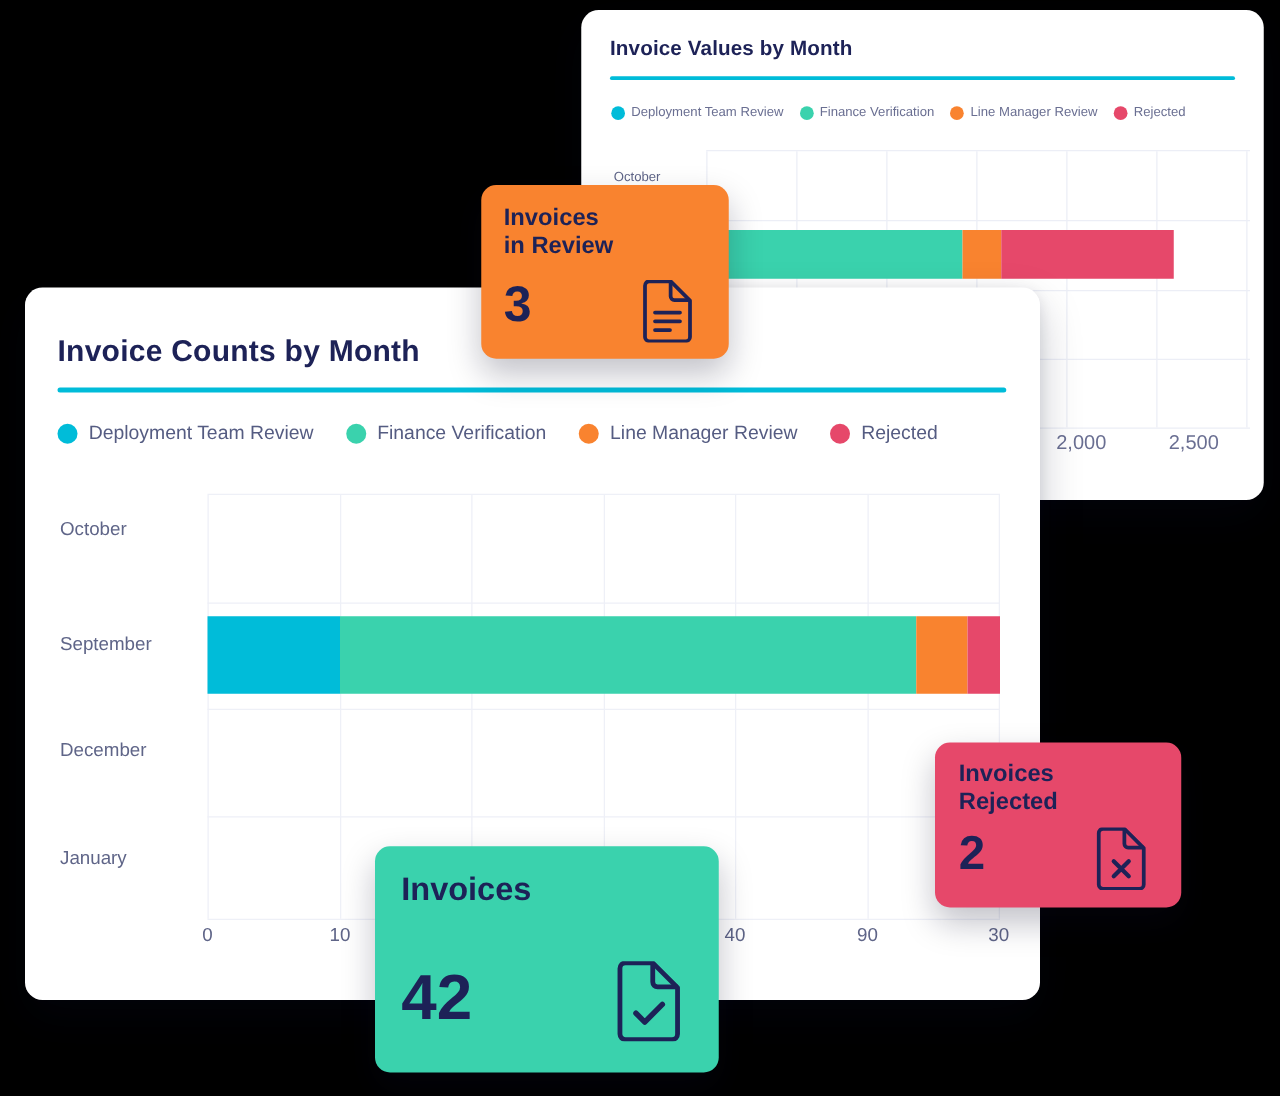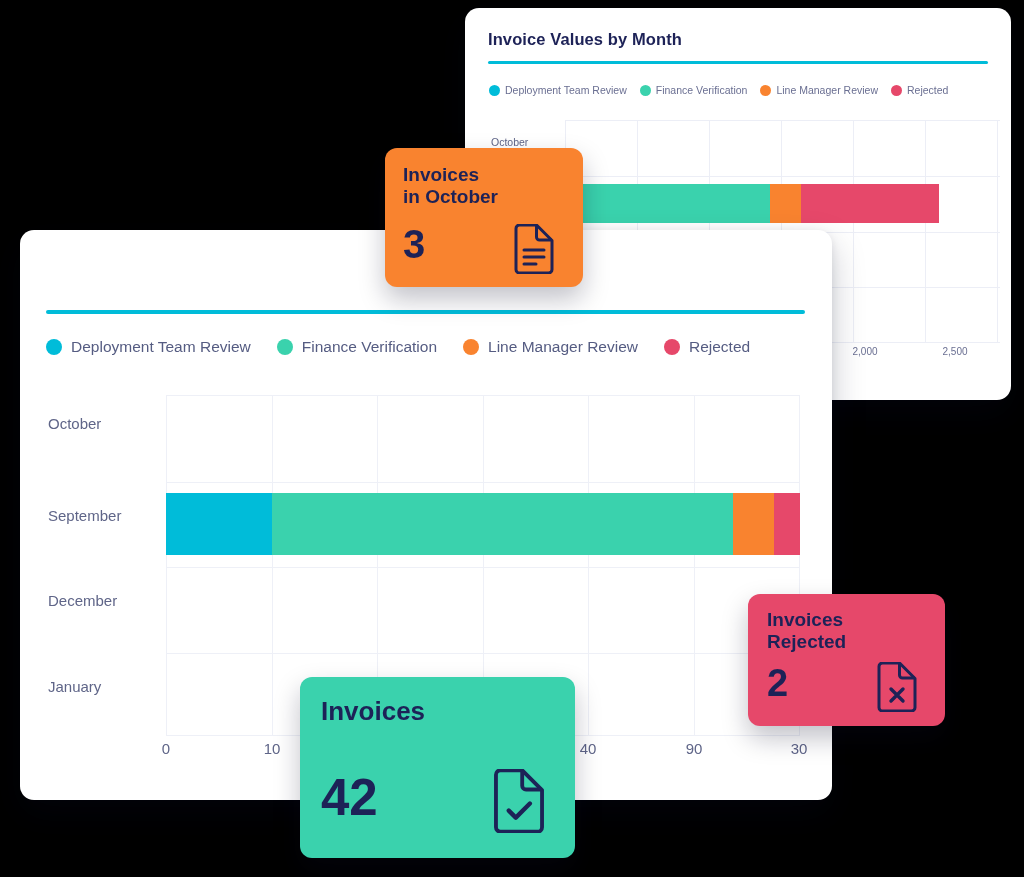--- a/index.html
+++ b/index.html
@@ -42,21 +42,21 @@
     border-top: 1px solid #eceef6;
   }
   .bc-vline { position: absolute; top: 0; bottom: 0; width: 1px; background: #eceef6; }
   .bc-hline { position: absolute; left: 0; right: 0; height: 1px; background: #eceef6; }
   .bc-rowlabel {
     position: absolute; left: 26px; width: 74px; text-align: left;
     font-size: 10.5px; color: #5f6588;
   }
   .bc-bar { position: absolute; height: 39px; }
   .bc-tick {
-    position: absolute; top: 338px; font-size: 10px; color: #6a6f92;
+    position: absolute; top: 338px; font-size: 16px; color: #6a6f92;
     transform: translateX(-50%);
   }
 
   
   #front-card { left: 20px; top: 230px; width: 812px; height: 570px; z-index: 3; }
   .fc-title {
     position: absolute; left: 26px; top: 38px;
     font-size: 24px; font-weight: bold; color: #1d2257; letter-spacing: .2px;
   }
   .fc-rule {
@@ -165,34 +165,35 @@
       <div class="bc-bar" style="left:236px; width:138px; top:63px; background:#e6486a"></div>
     </div>
 
     <div class="bc-tick" style="left:400px">2,000</div>
     <div class="bc-tick" style="left:490px">2,500</div>
   </div>
 
   <div class="kpi" id="kpi-review">
     <div class="kpi-label">
       <span>Invoices</span><br>
-      <span>in October</span>
+      <span>in Review</span>
     </div>
     <div class="kpi-value">3</div>
     <div class="kpi-icon">
       <svg width="42" height="50" viewBox="0 0 42 50" fill="none">
         <path d="M3 4.5A3.5 3.5 0 0 1 6.5 1h17L39 16.5v29A3.5 3.5 0 0 1 35.5 49h-29A3.5 3.5 0 0 1 3 45.5z" stroke="#1d2257" stroke-width="3" stroke-linejoin="round"></path>
         <path d="M23.5 1v12a3 3 0 0 0 3 3H39" stroke="#1d2257" stroke-width="3" stroke-linejoin="round"></path>
         <path d="M11 26h20M11 33h20M11 40h12" stroke="#1d2257" stroke-width="3" stroke-linecap="round"></path>
       </svg>
     </div>
   </div>
 
   <div class="card" id="front-card">
 
+    <div class="fc-title">Invoice Counts by Month</div>
     <div class="fc-rule"></div>
 
     <div class="fc-legend">
       <span class="lg">
         <span class="dot" style="background:#00bcd9"></span>
         <span>Deployment Team Review</span>
       </span>
       <span class="lg">
         <span class="dot" style="background:#3ad2ad"></span>
         <span>Finance Verification</span>

